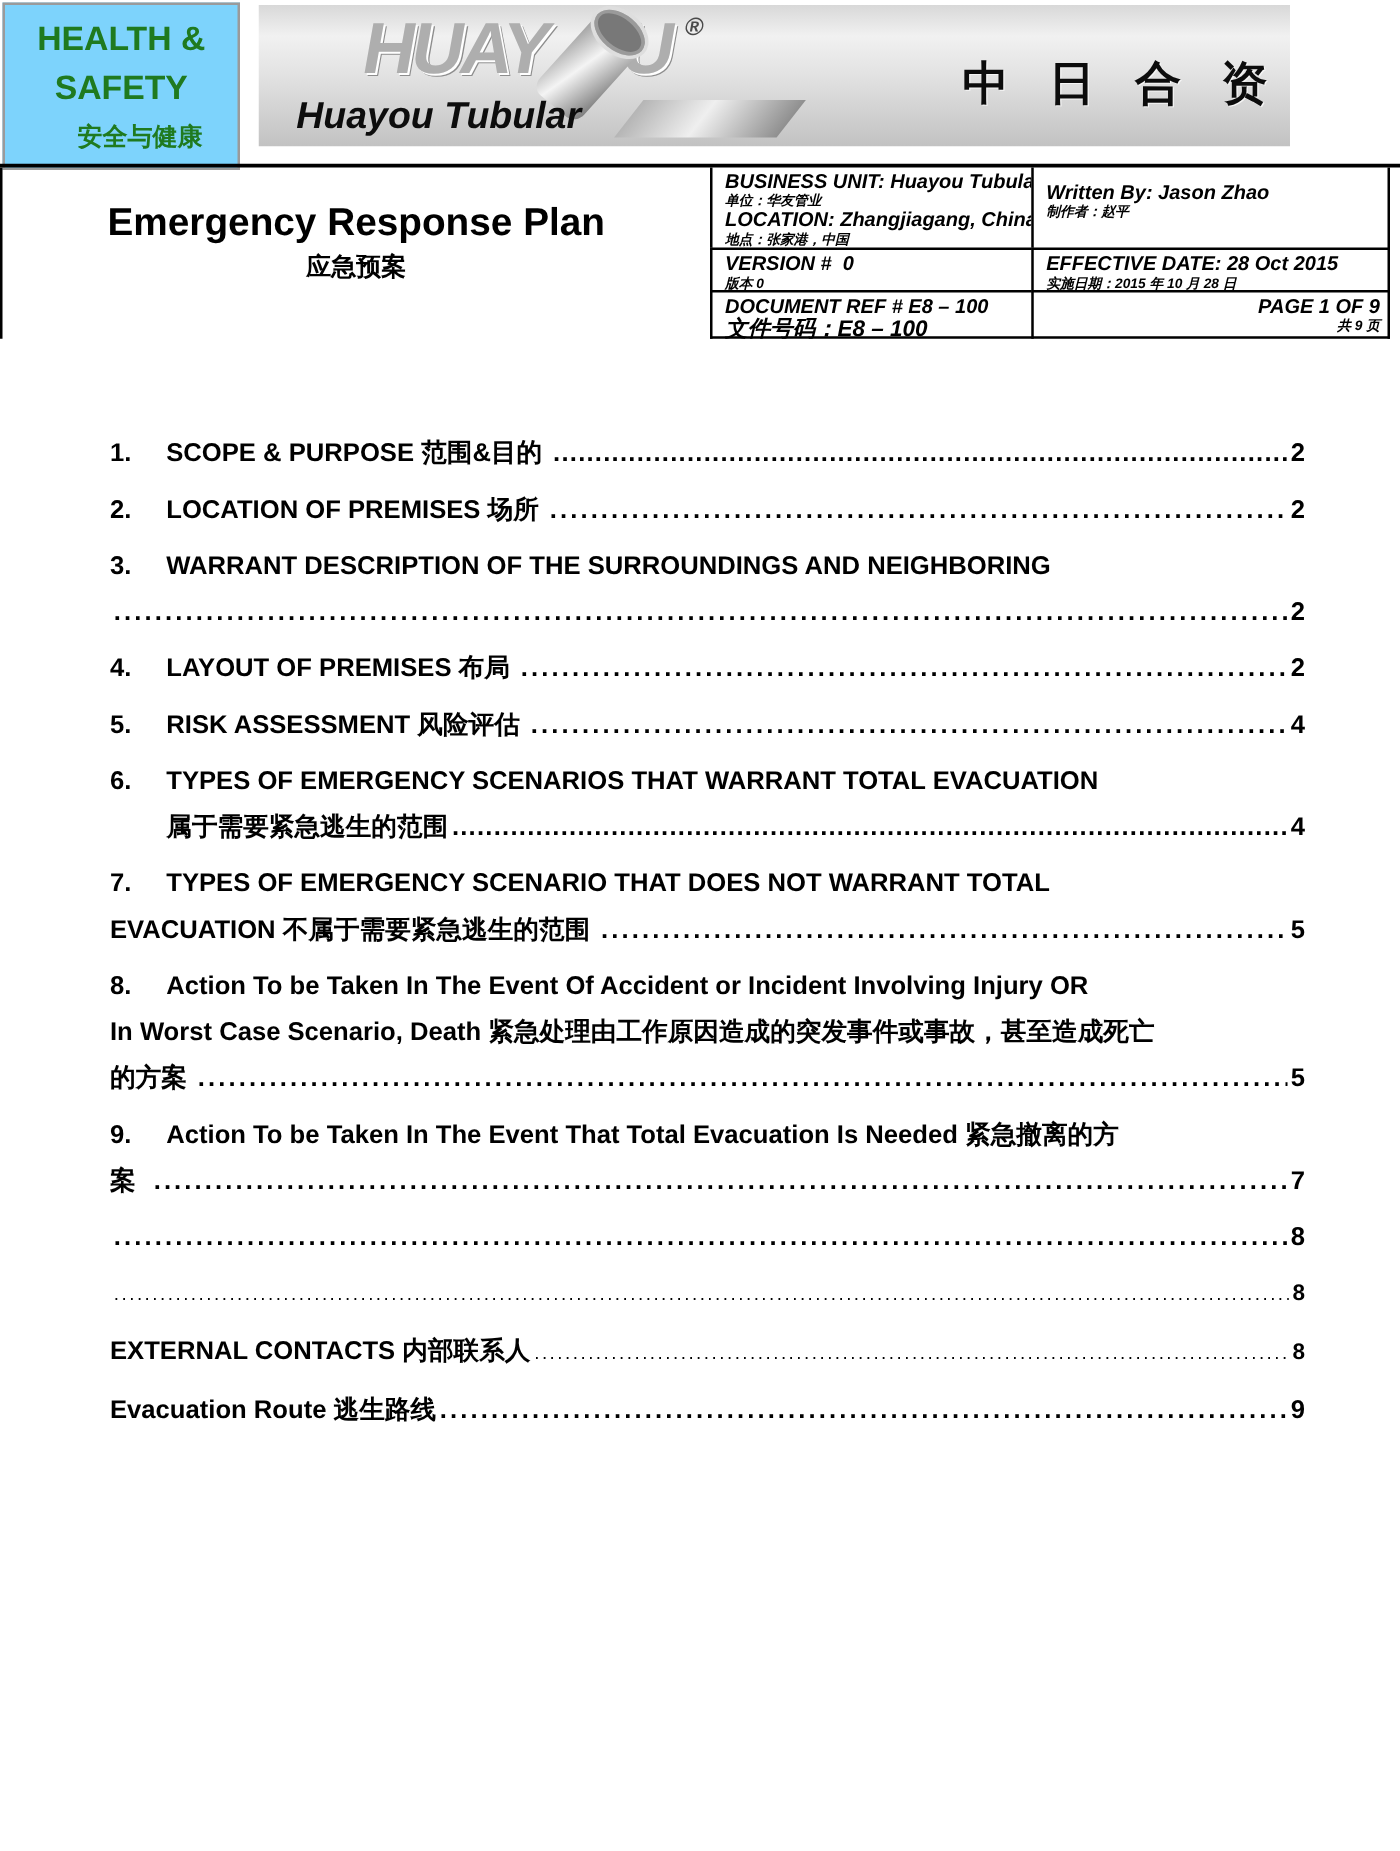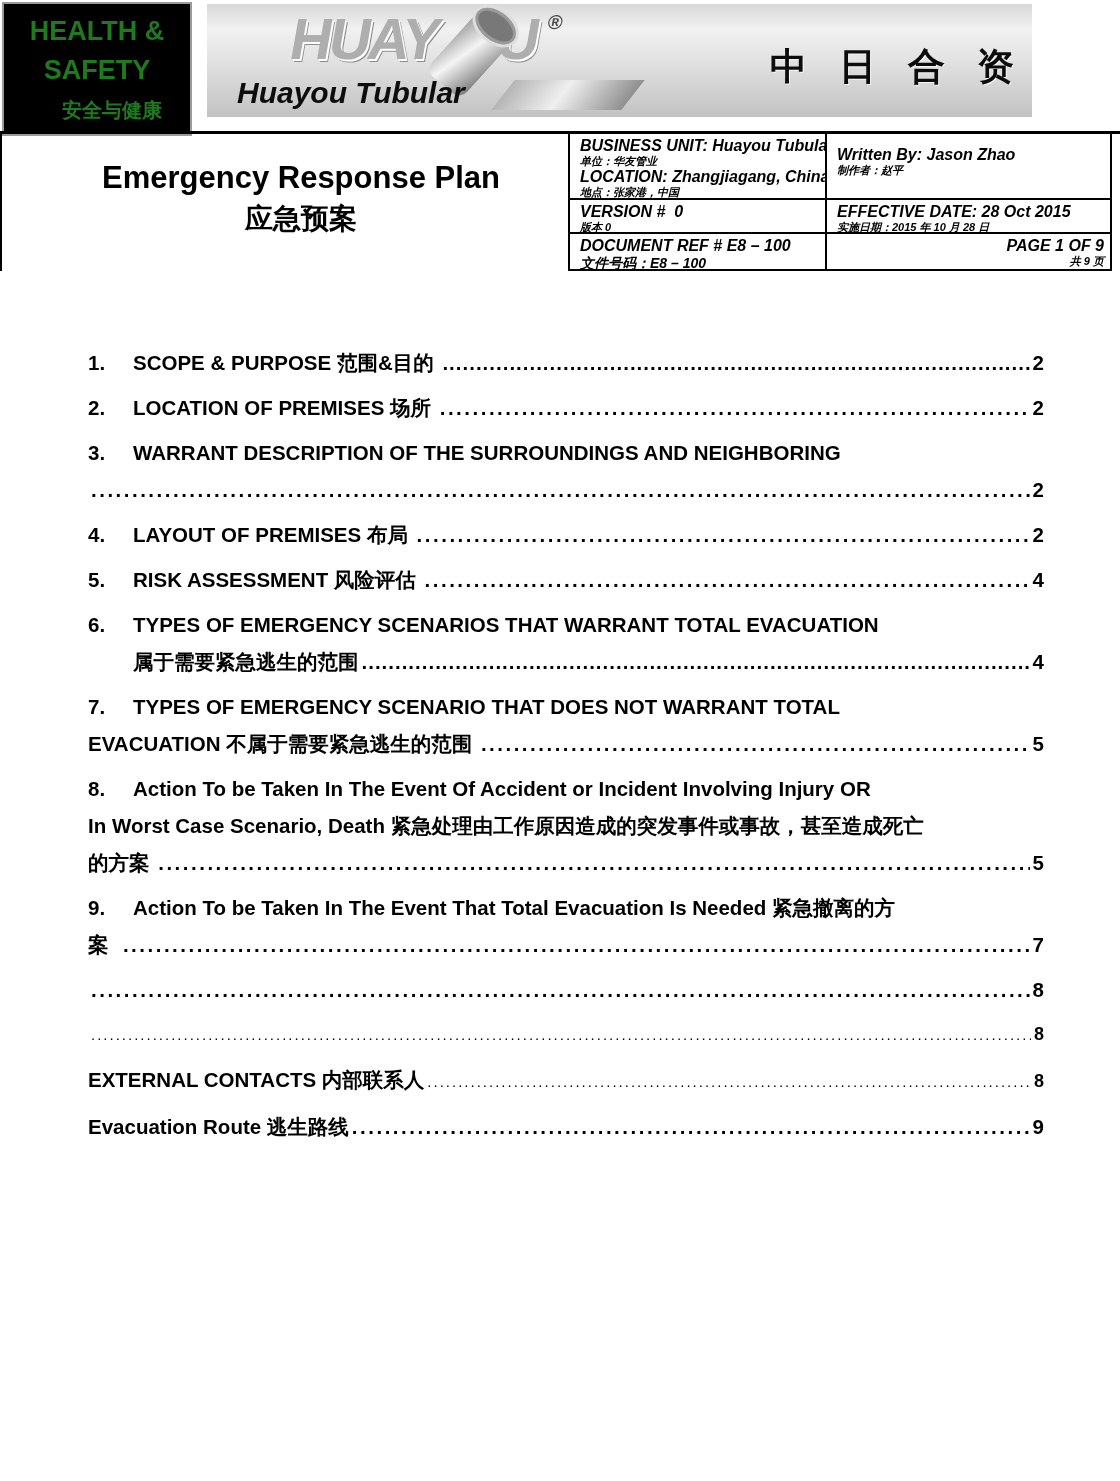--- a/index.html
+++ b/index.html
@@ -1,21 +1,21 @@
 <!DOCTYPE html>
 <html><head>
 <meta charset="utf-8">
 <style>
   html,body{margin:0;padding:0;}
   body{width:1120px;height:1481px;position:relative;background:#ffffff;
        font-family:"Liberation Sans",sans-serif;color:#000;overflow:hidden;}
 
   
   .hs-box{position:absolute;left:2px;top:2px;width:186px;height:122px;
-          border:2px solid #9a9a9a;background:#000000;text-align:center;padding-top:8px;box-sizing:content-box;}
+          border:2px solid #9a9a9a;background:#7dd3fc;text-align:center;padding-top:8px;box-sizing:content-box;}
   .hs-line{font-weight:bold;font-size:27px;line-height:39px;color:#1f7a1f;}
   .hs-zh{font-weight:bold;font-size:20px;line-height:40px;color:#1f7a1f;margin-left:30px;}
 
   .banner{position:absolute;left:207px;top:4px;width:825px;height:113px;
           background:linear-gradient(180deg,#d8d8d8 0%,#f1f1f1 22%,#e2e2e2 50%,#c2c2c2 100%);}
   .logo{position:absolute;left:28px;top:2px;width:480px;height:110px;}
   .logo-word{position:absolute;left:54px;top:4px;display:flex;align-items:flex-start;
              transform:skewX(-10deg);font-weight:bold;font-size:58px;line-height:58px;
              color:#aeaeae;letter-spacing:-3px;
              text-shadow:2px 2px 0 #ffffff,3px 3px 0 #8d8d8d;}
@@ -31,31 +31,31 @@
           background:linear-gradient(90deg,#b5b5b5,#efefef 45%,#8f8f8f);}
   .banner-cjk{position:absolute;left:563px;top:38px;font-size:37px;font-weight:bold;
               letter-spacing:32px;white-space:nowrap;color:#0c0c0c;
               text-shadow:1px 1px 0 #f5f5f5;}
 
   .rule{position:absolute;left:0;top:131px;width:1120px;height:3px;background:#000;}
 
   
   .header-area{position:absolute;left:0px;top:134px;width:1112px;height:137px;
                border-left:2px solid #000;border-right:2px solid #000;box-sizing:border-box;}
-  .title-cell{position:absolute;left:0;top:0;width:566px;height:137px;text-align:center;padding-left:16px;}
+  .title-cell{position:absolute;left:0;top:0;width:566px;height:137px;text-align:center;}
   .title-en{margin-top:26px;font-size:31px;font-weight:bold;}
-  .title-zh{margin-top:4px;font-size:28px;font-weight:bold;}
+  .title-zh{margin-top:4px;font-size:20px;font-weight:bold;}
   .info-grid{position:absolute;left:566px;top:0;width:544px;height:137px;
              display:grid;grid-template-columns:257px 1fr;grid-template-rows:64px 34px 39px;
              border-bottom:2px solid #000;box-sizing:border-box;}
   .cell{border-left:2px solid #000;padding:3px 8px 0 10px;overflow:hidden;box-sizing:border-box;}
   .cell.rt{border-top:2px solid #000;}
   .en{font-weight:bold;font-style:italic;font-size:16px;line-height:18px;white-space:pre;}
   .zh{font-weight:bold;font-style:italic;font-size:11px;line-height:13px;white-space:pre;}
-  .zh-md{font-weight:bold;font-style:italic;font-size:14px;line-height:17px;white-space:pre;}
+  .zh-md{font-weight:bold;font-style:italic;font-size:18px;line-height:17px;white-space:pre;}
   .right{text-align:right;}
   .pad-v{padding-top:12px;}
 
   
   .toc{position:absolute;left:88px;top:344px;width:956px;}
   .toc-entry{margin-bottom:8px;}
   .toc-line{display:flex;align-items:baseline;font-weight:bold;font-size:20.5px;line-height:37px;}
   .toc-line.ind{padding-left:45px;}
   .toc-num{flex:0 0 45px;white-space:pre;}
   .toc-text{white-space:pre;}

